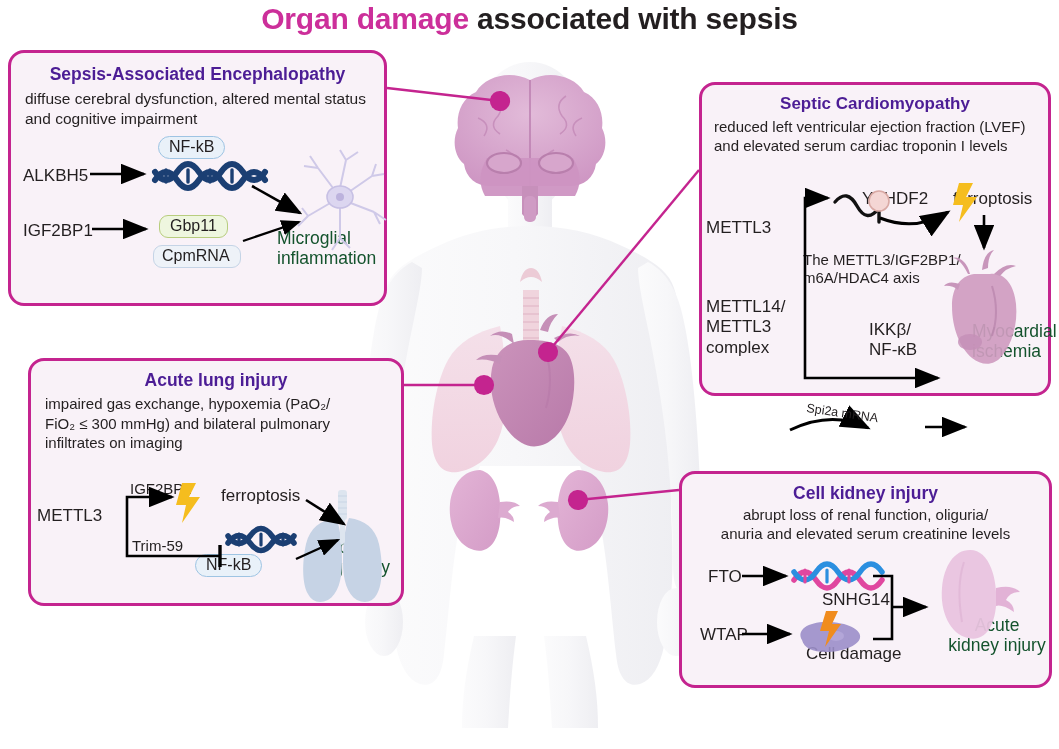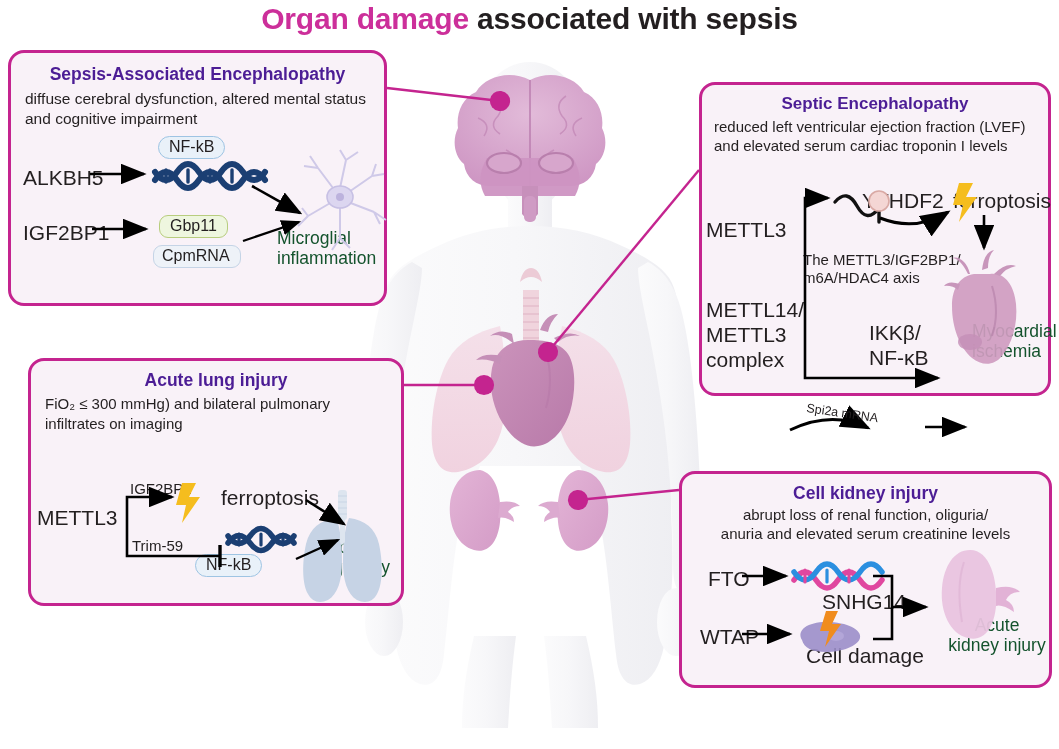--- a/index.html
+++ b/index.html
@@ -60,21 +60,21 @@
 
   #panel-sae .panel-desc  { margin-top: 5px; }
   #panel-scm .panel-title { font-size: 17px; }
   #panel-scm .panel-desc  { margin-top: 3px; font-size: 15px; line-height: 1.28; }
   #panel-ali .panel-desc  { margin-top: 4px; font-size: 15px; line-height: 1.3; }
   #panel-aki .panel-desc  { margin-top: 2px; font-size: 15px; line-height: 1.28; text-align: center; }
 
   
   .node-label {
     position: absolute;
-    font-size: 21px;
+    font-size: 17px;
     color: #231f20;
     white-space: nowrap;
   }
   .node-label.sm  { font-size: 15px; }
   .node-label.red { color: #14532d; font-size: 17.5px; line-height: 1.12; }
   .node-label.rc  { text-align: center; }
 
   .pill {
     position: absolute;
     font-size: 16px;
@@ -292,21 +292,21 @@
     <div class="pill green" style="left:148px; top:162px;">Gbp11</div>
     <div class="pill grey" style="left:142px; top:192px;padding-left:8px;">CpmRNA</div>
 
     <div class="node-label red" style="left:266px; top:176px;">
       <div>Microglial</div>
       <div>inflammation</div>
     </div>
   </div>
 
   <div class="panel" id="panel-scm">
-    <div class="panel-title">Septic Encephalopathy</div>
+    <div class="panel-title">Septic Cardiomyopathy</div>
     <div class="panel-desc">reduced left ventricular ejection fraction (LVEF) and elevated serum cardiac troponin I levels</div>
 
     <div class="node-label" style="left:4px; top:133px;">METTL3</div>
     <div class="node-label" style="left:160px; top:104px;">YTHDF2</div>
     <div class="node-label" style="left:251px; top:104px;">ferroptosis</div>
 
     <div class="node-label sm" style="left:101px; top:166px; line-height:1.2;">
       <div>The METTL3/IGF2BP1/</div>
       <div>m6A/HDAC4 axis</div>
     </div>
@@ -324,20 +324,21 @@
 
     <div class="node-label red" style="left:270px; top:237px;">
       <div>Myocardial</div>
       <div>ischemia</div>
     </div>
   </div>
 
   <div class="panel" id="panel-ali">
     <div class="panel-title">Acute lung injury</div>
     <div class="panel-desc">
+      <div>impaired gas exchange,  hypoxemia (PaO₂/</div>
       <div>FiO₂ ≤ 300 mmHg) and bilateral pulmonary</div>
       <div>infiltrates on imaging</div>
     </div>
 
     <div class="node-label" style="left:6px; top:145px;">METTL3</div>
     <div class="node-label sm" style="left:99px; top:119px;">IGF2BP2</div>
     <div class="node-label" style="left:190px; top:125px;">ferroptosis</div>
     <div class="node-label sm" style="left:101px; top:176px;">Trim-59</div>
     <div class="pill" style="left:164px; top:193px;">NF-kB</div>
 

